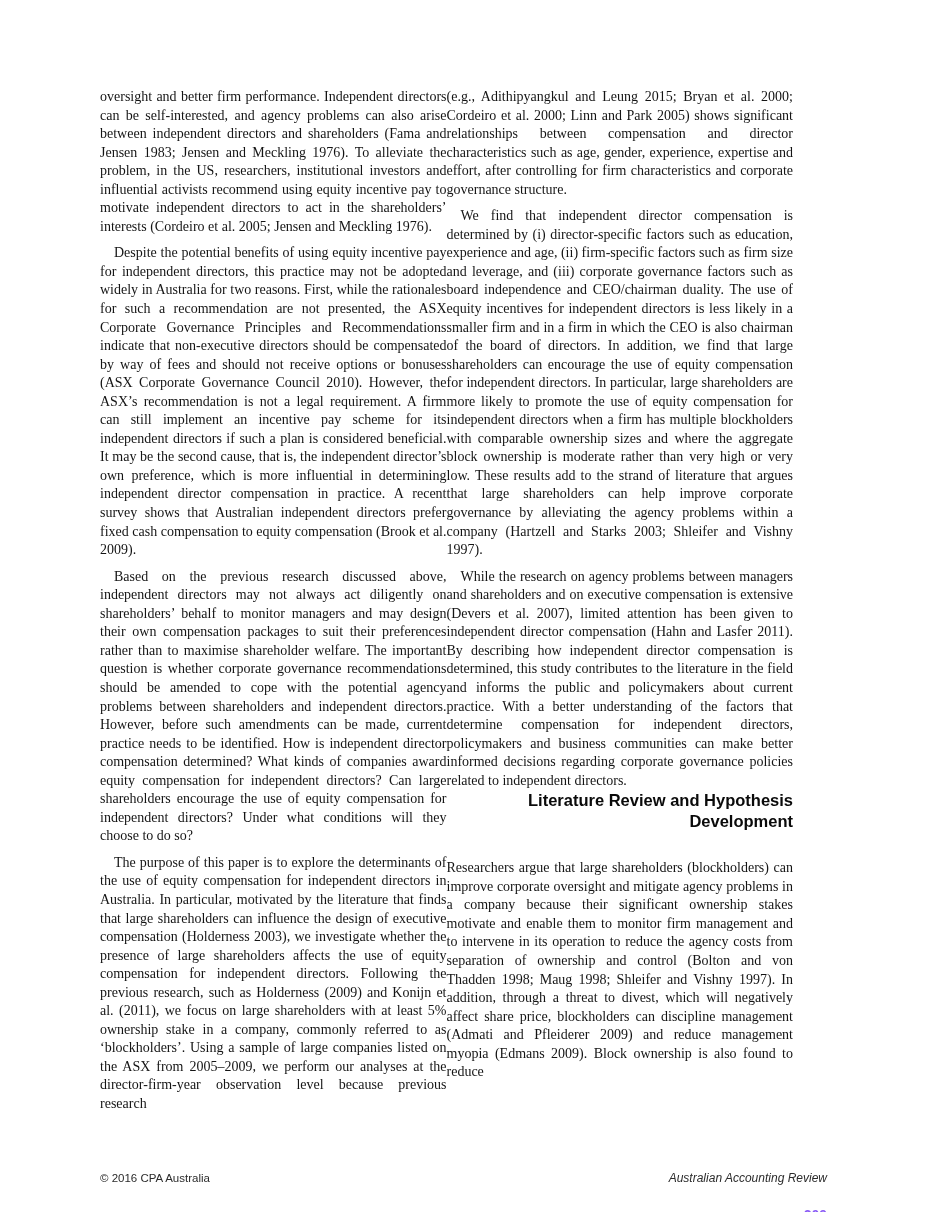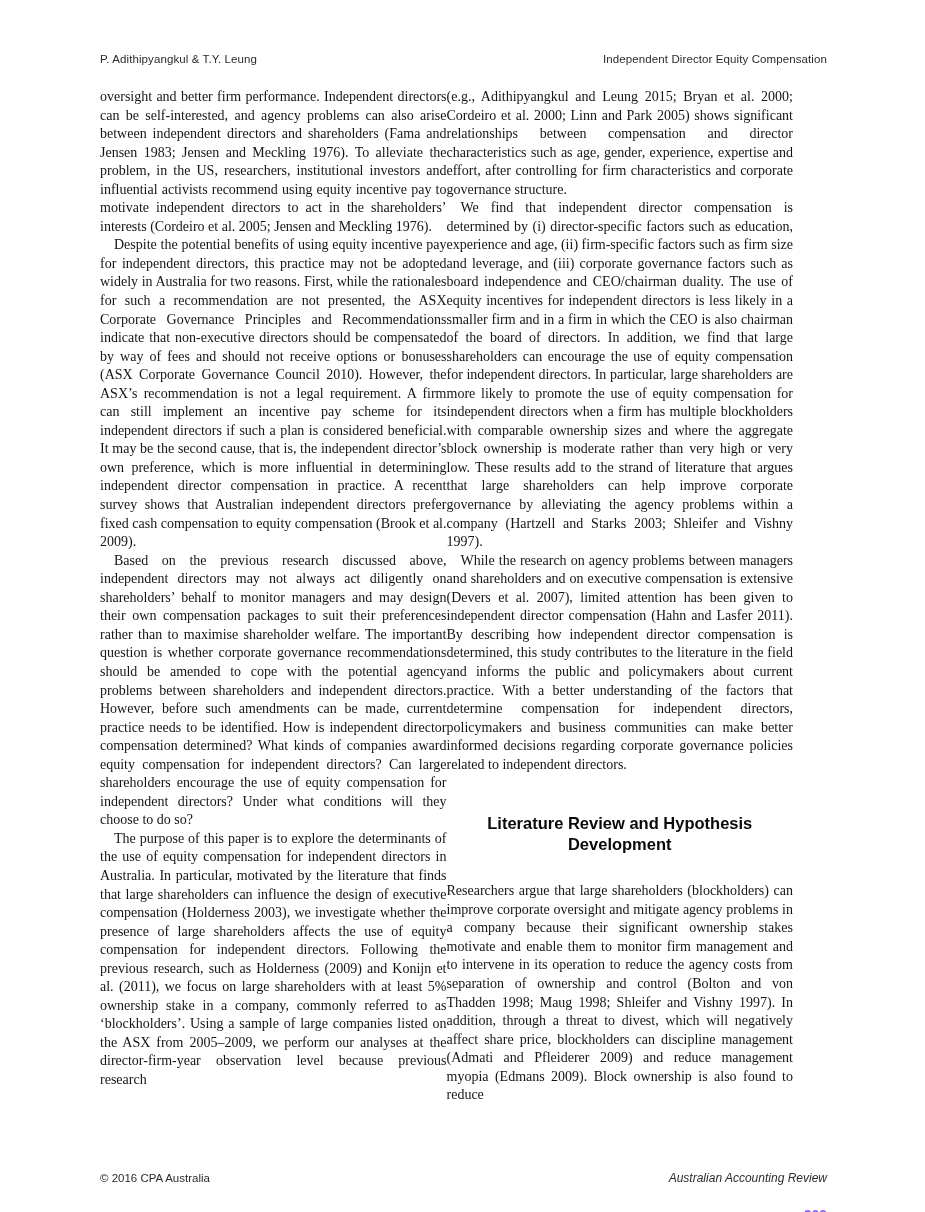--- a/index.html
+++ b/index.html
@@ -41,30 +41,29 @@
   .col {
     width: 346.5px;
     font-size: 14px;
     line-height: 18.55px;
     text-align: justify;
     hyphens: auto;
     -webkit-hyphens: auto;
     color: #141414;
   }
   .col p { margin: 0; }
-  .col p.indent { text-indent: 14px; }
+  .col p.indent { text-indent: 14px; margin-top: 8px; }
   .section-heading {
     font-family: "Liberation Sans", sans-serif;
     font-weight: bold;
     font-size: 16.5px;
     line-height: 21px;
     color: #0a0a0a;
-    margin-top: 39px;
     margin-bottom: 27px;
-    text-align: center;
+    text-align: right;
     hyphens: none;
   }
   .footer {
     position: absolute;
     top: 1171px;
     left: 100px;
     width: 727px;
     display: flex;
     justify-content: space-between;
     align-items: baseline;
@@ -86,24 +85,20 @@
     font-weight: bold;
     font-size: 14px;
     color: #8b5cf6;
   }
 </style>
 </head>
 <body>
 
 <div class="page">
 
-  <div class="header">
-    <span>P. Adithipyangkul &amp; T.Y. Leung</span>
-    <span>Independent Director Equity Compensation</span>
-  </div>
 
   <div class="columns">
 
     <div class="col">
       <p class="noindent">oversight and better firm performance. Independent directors can be self-interested, and agency problems can also arise between independent directors and shareholders (Fama and Jensen 1983; Jensen and Meckling 1976). To alleviate the problem, in the US, researchers, institutional investors and influential activists recommend using equity incentive pay to motivate independent directors to act in the shareholders’ interests (Cordeiro et al. 2005; Jensen and Meckling 1976).</p>
       <p class="indent">Despite the potential benefits of using equity incentive pay for independent directors, this practice may not be adopted widely in Australia for two reasons. First, while the rationales for such a recommendation are not presented, the ASX Corporate Governance Principles and Recommendations indicate that non-executive directors should be compensated by way of fees and should not receive options or bonuses (ASX Corporate Governance Council 2010). However, the ASX’s recommendation is not a legal requirement. A firm can still implement an incentive pay scheme for its independent directors if such a plan is considered beneficial. It may be the second cause, that is, the independent director’s own preference, which is more influential in determining independent director compensation in practice. A recent survey shows that Australian independent directors prefer fixed cash compensation to equity compensation (Brook et al. 2009).</p>
       <p class="indent">Based on the previous research discussed above, independent directors may not always act diligently on shareholders’ behalf to monitor managers and may design their own compensation packages to suit their preferences rather than to maximise shareholder welfare. The important question is whether corporate governance recommendations should be amended to cope with the potential agency problems between shareholders and independent directors. However, before such amendments can be made, current practice needs to be identified. How is independent director compensation determined? What kinds of companies award equity compensation for independent directors? Can large shareholders encourage the use of equity compensation for independent directors? Under what conditions will they choose to do so?</p>
       <p class="indent">The purpose of this paper is to explore the determinants of the use of equity compensation for independent directors in Australia. In particular, motivated by the literature that finds that large shareholders can influence the design of executive compensation (Holderness 2003), we investigate whether the presence of large shareholders affects the use of equity compensation for independent directors. Following the previous research, such as Holderness (2009) and Konijn et al. (2011), we focus on large shareholders with at least 5% ownership stake in a company, commonly referred to as ‘blockholders’. Using a sample of large companies listed on the ASX from 2005–2009, we perform our analyses at the director-firm-year observation level because previous research</p>
     </div>
 

